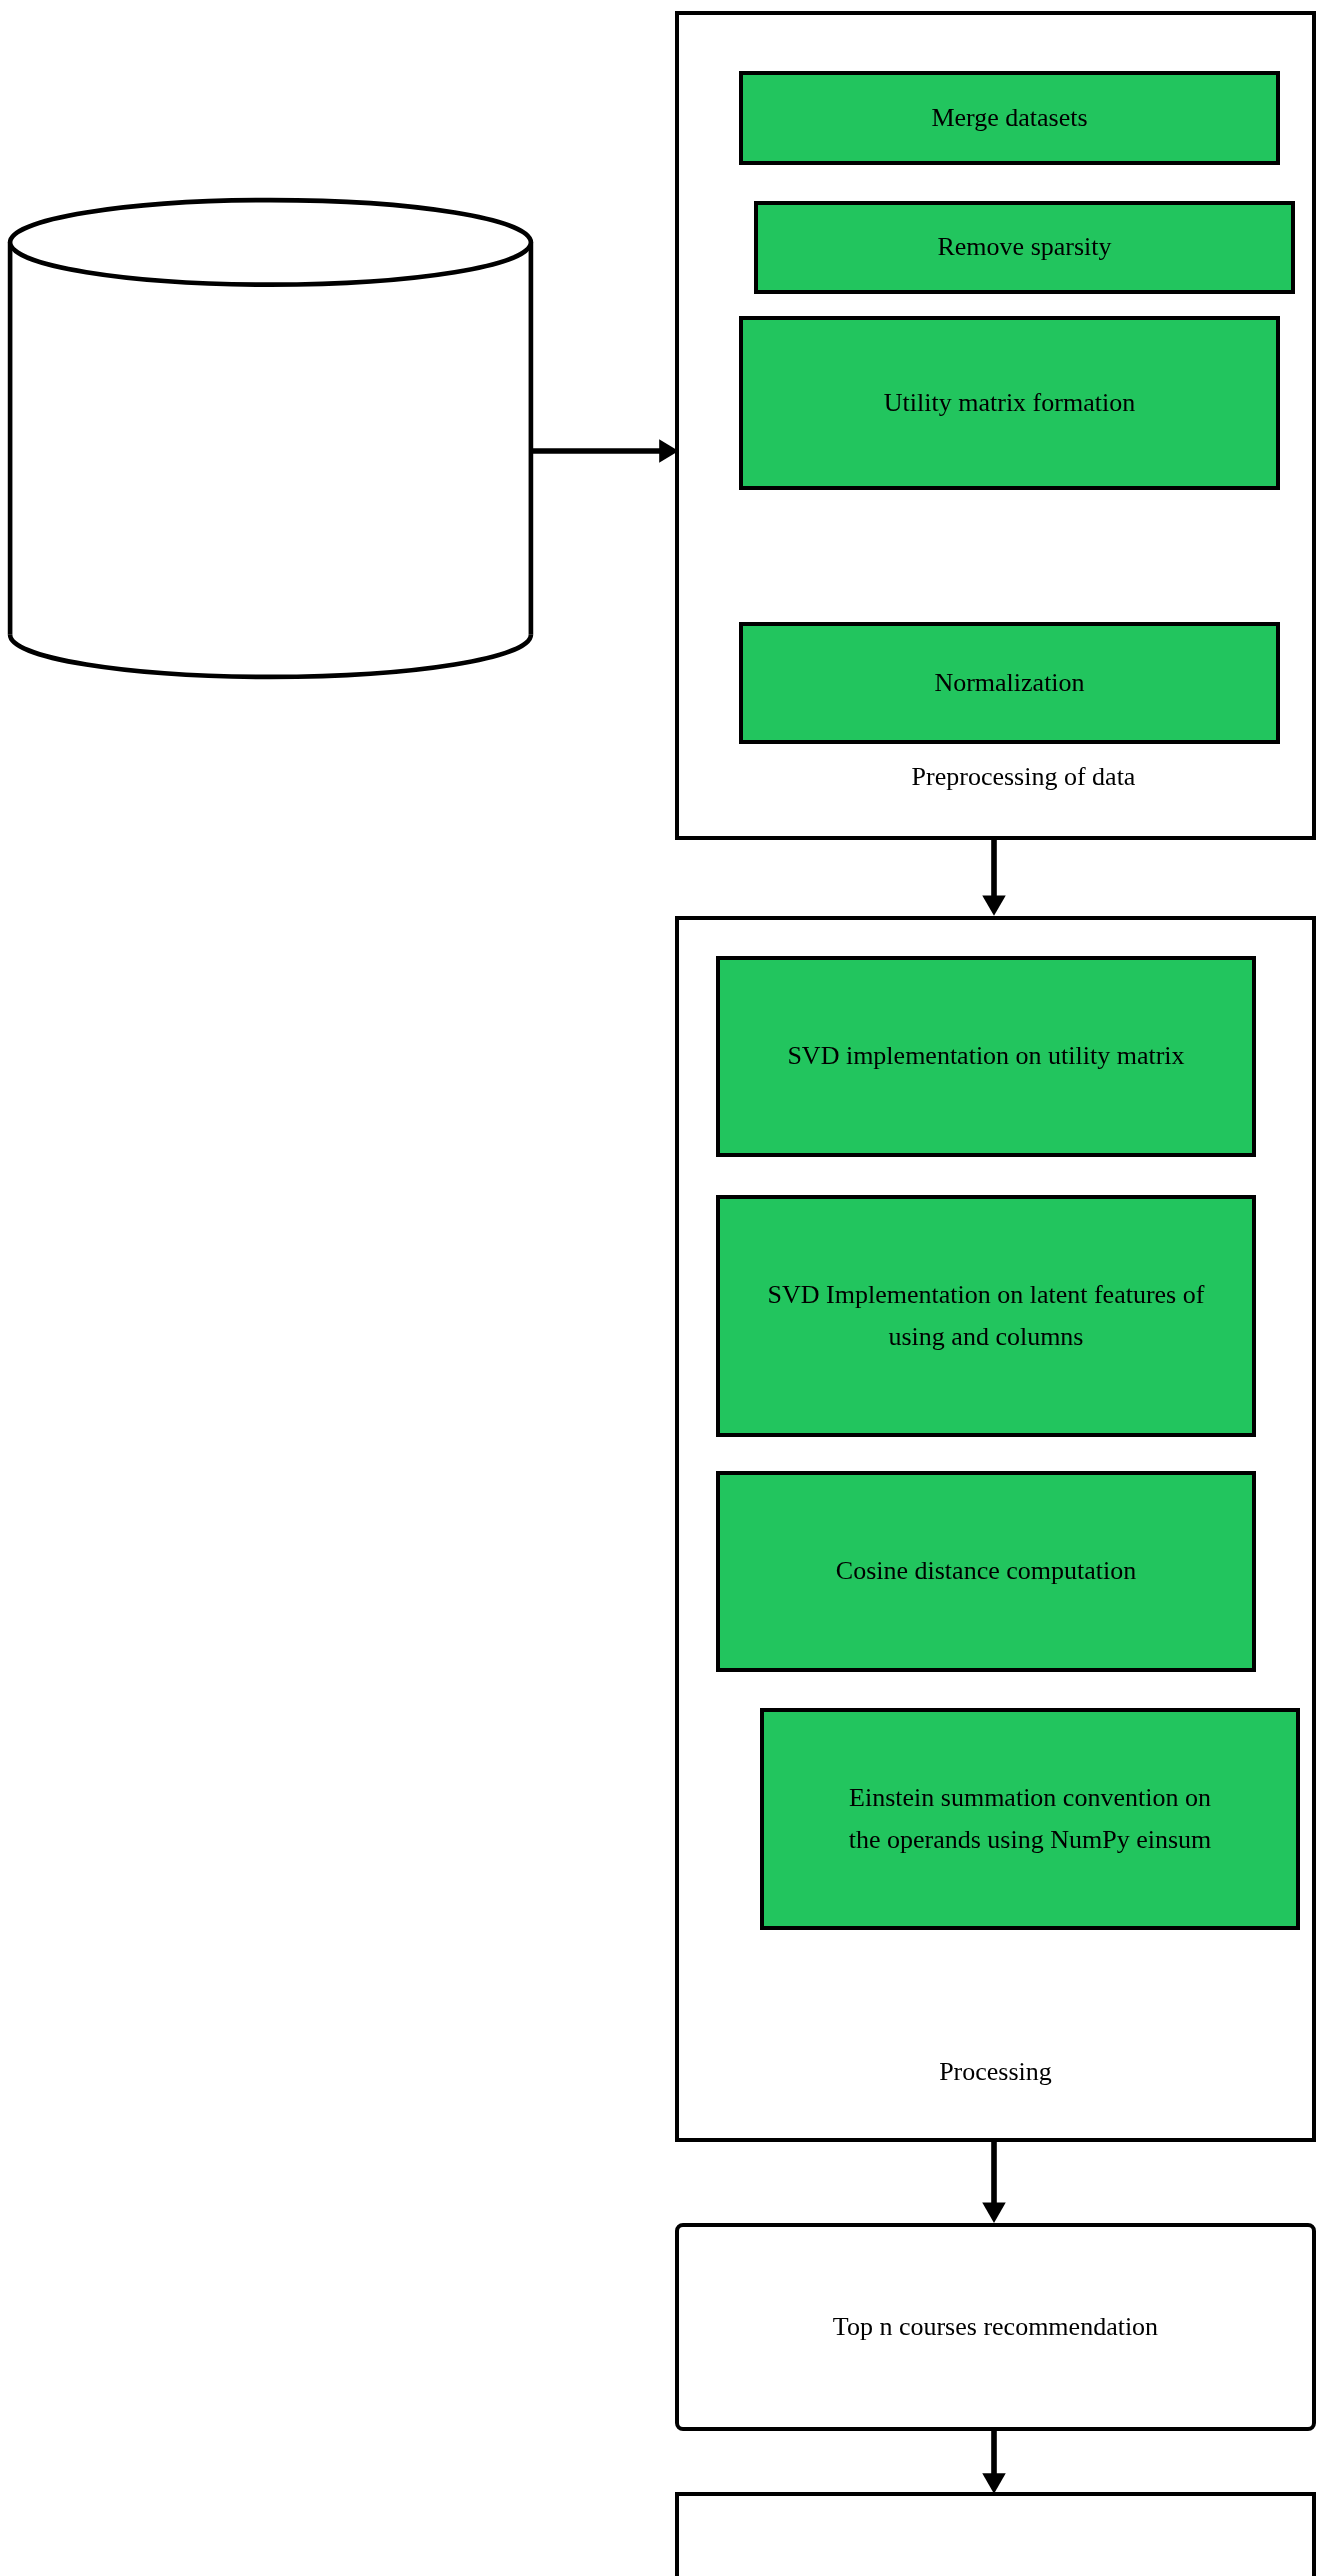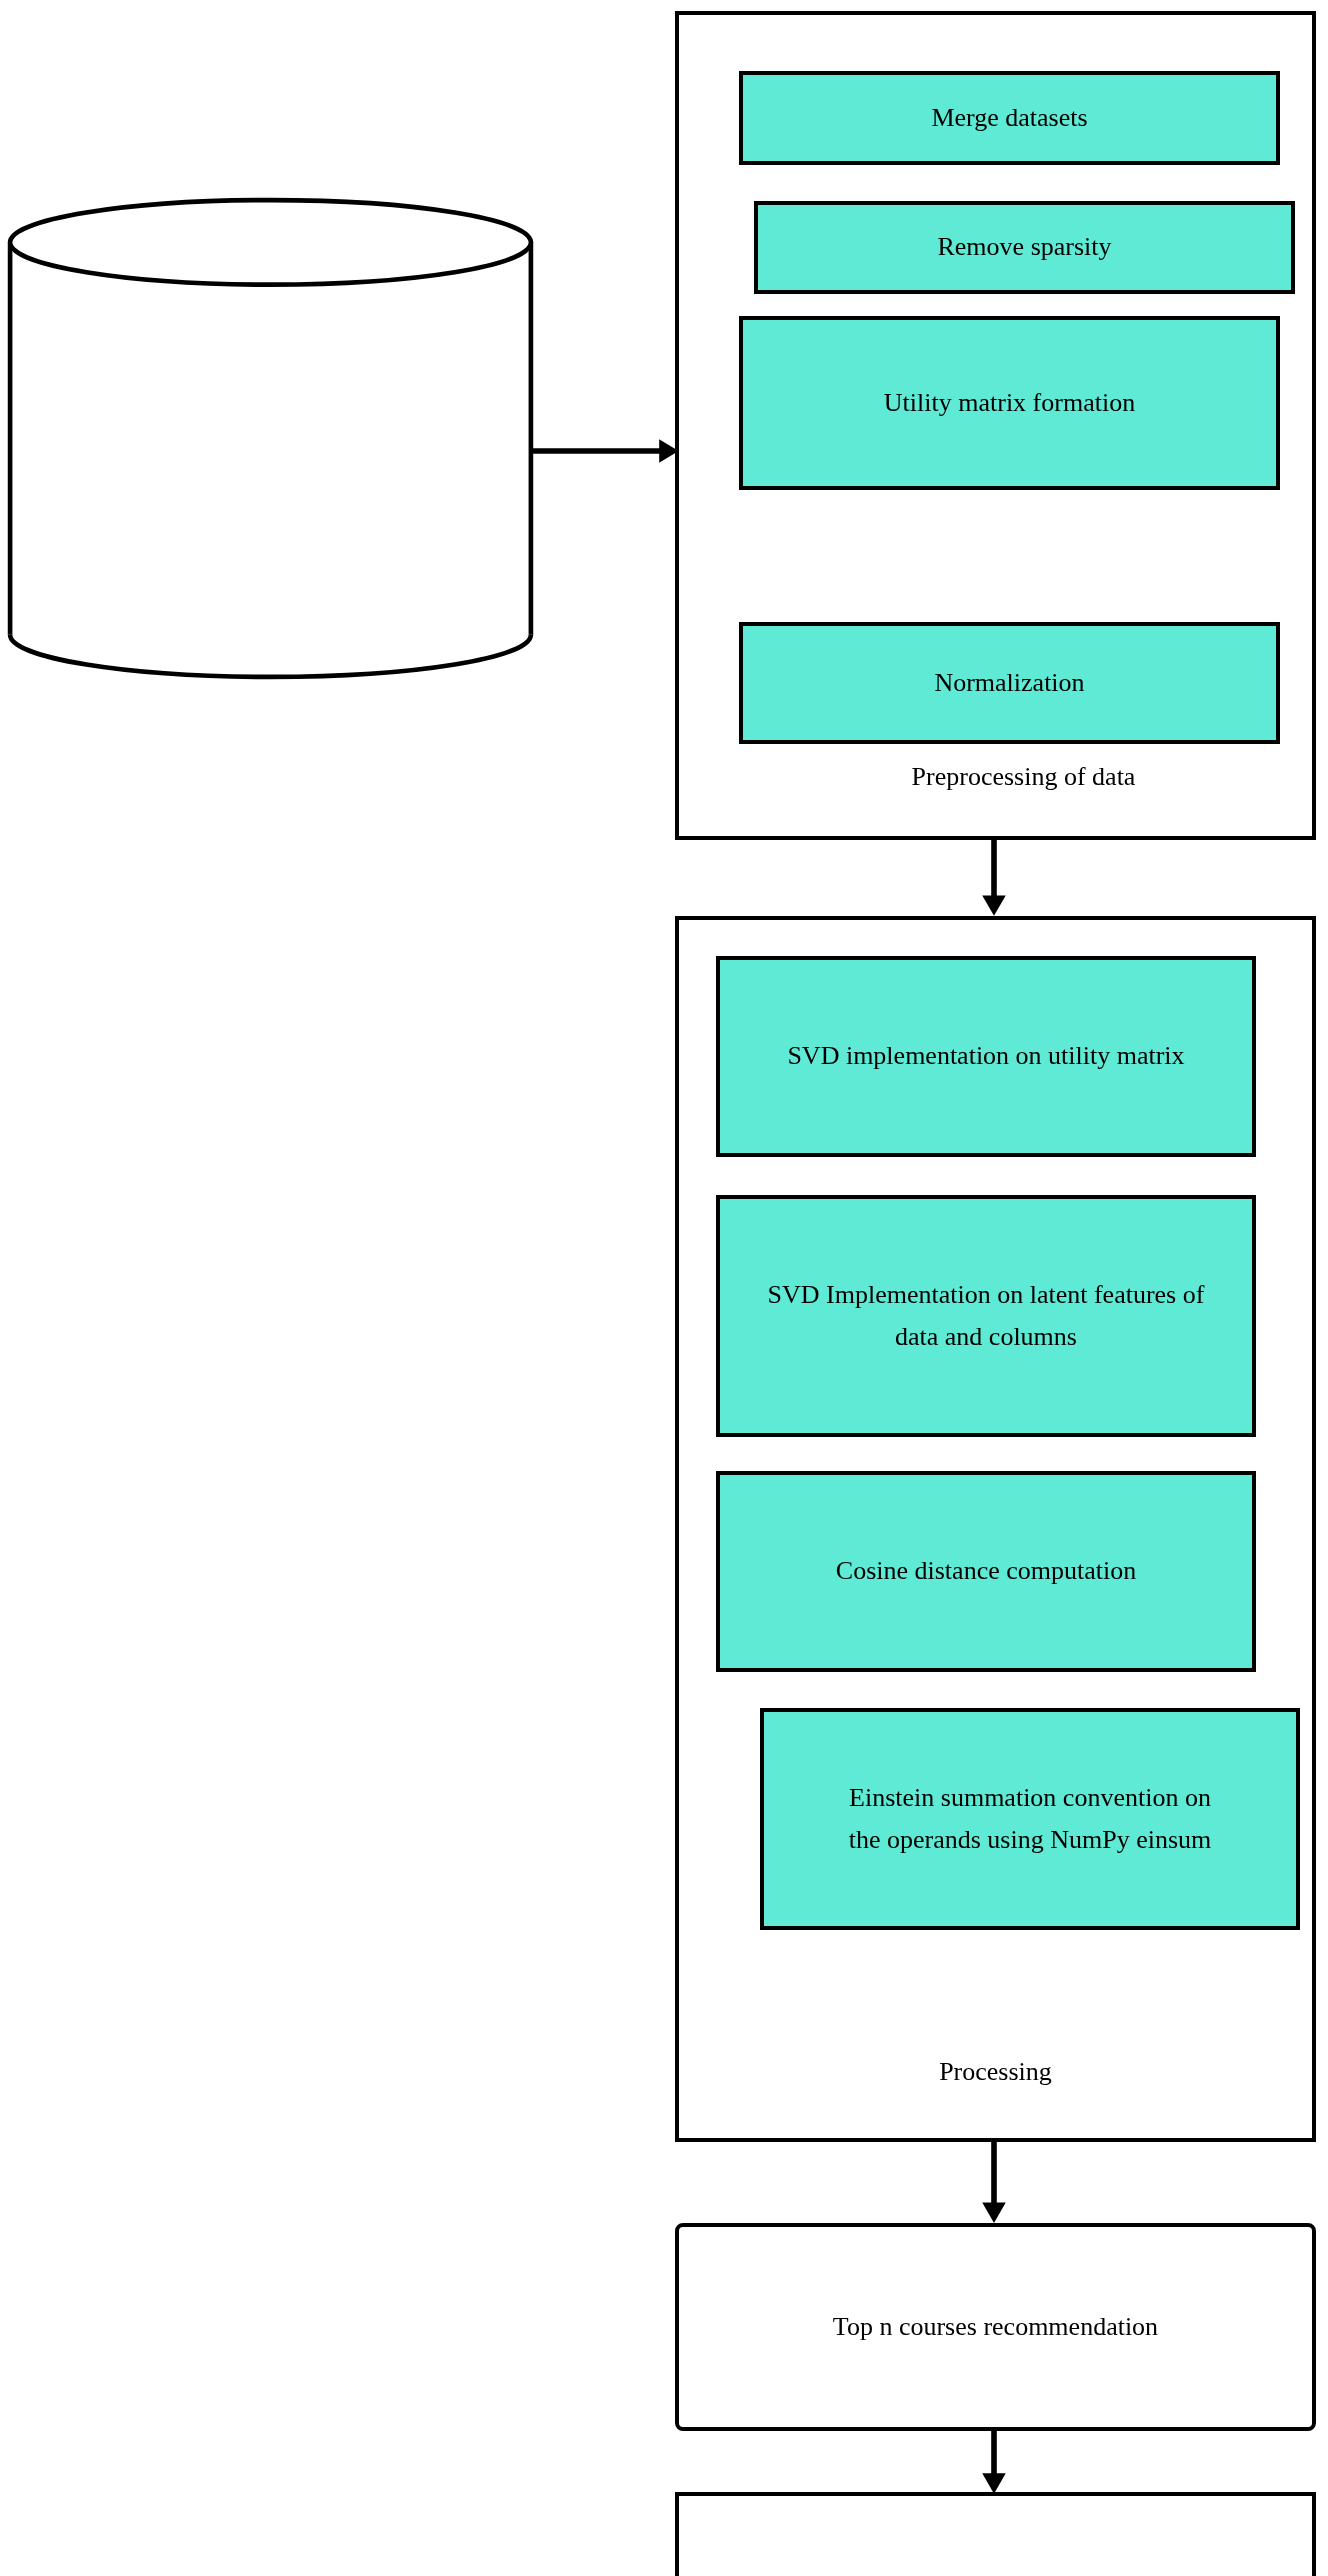--- a/index.html
+++ b/index.html
@@ -50,21 +50,21 @@
   
   .outer-group {
     position: absolute;
     border: 4.6px solid #000000;
     background: #ffffff;
     box-sizing: border-box;
   }
   .inner-box {
     position: absolute;
     border: 4.1px solid #000000;
-    background: #5eead4;
+    background: #22c55e;
     box-sizing: border-box;
     display: flex;
     align-items: center;
     justify-content: center;
     text-align: center;
   }
   .inner-box .txt {
     font-size: 26px;
     line-height: 1.62;
     padding: 0 9.3px;
@@ -151,21 +151,21 @@
   </div>
 
   <div class="outer-group" style="left:675px; top:916px; width:641px; height:1226px;">
   </div>
 
   <div class="inner-box" style="left:716px; top:956px; width:540px; height:201px;">
     <span class="txt" style="max-width:428px;">SVD implementation on utility matrix</span>
   </div>
 
   <div class="inner-box" style="left:716px; top:1195px; width:540px; height:242px;">
-    <span class="txt" style="max-width:453px;">SVD Implementation on latent features of data and columns</span>
+    <span class="txt" style="max-width:453px;">SVD Implementation on latent features of using and columns</span>
   </div>
 
   <div class="inner-box" style="left:716px; top:1471px; width:540px; height:201px;">
     <span class="txt">Cosine distance computation</span>
   </div>
 
   <div class="inner-box" style="left:760px; top:1708px; width:540px; height:222px;">
     <span class="txt" style="max-width:381px;">Einstein summation convention on the operands using NumPy einsum</span>
   </div>
 

